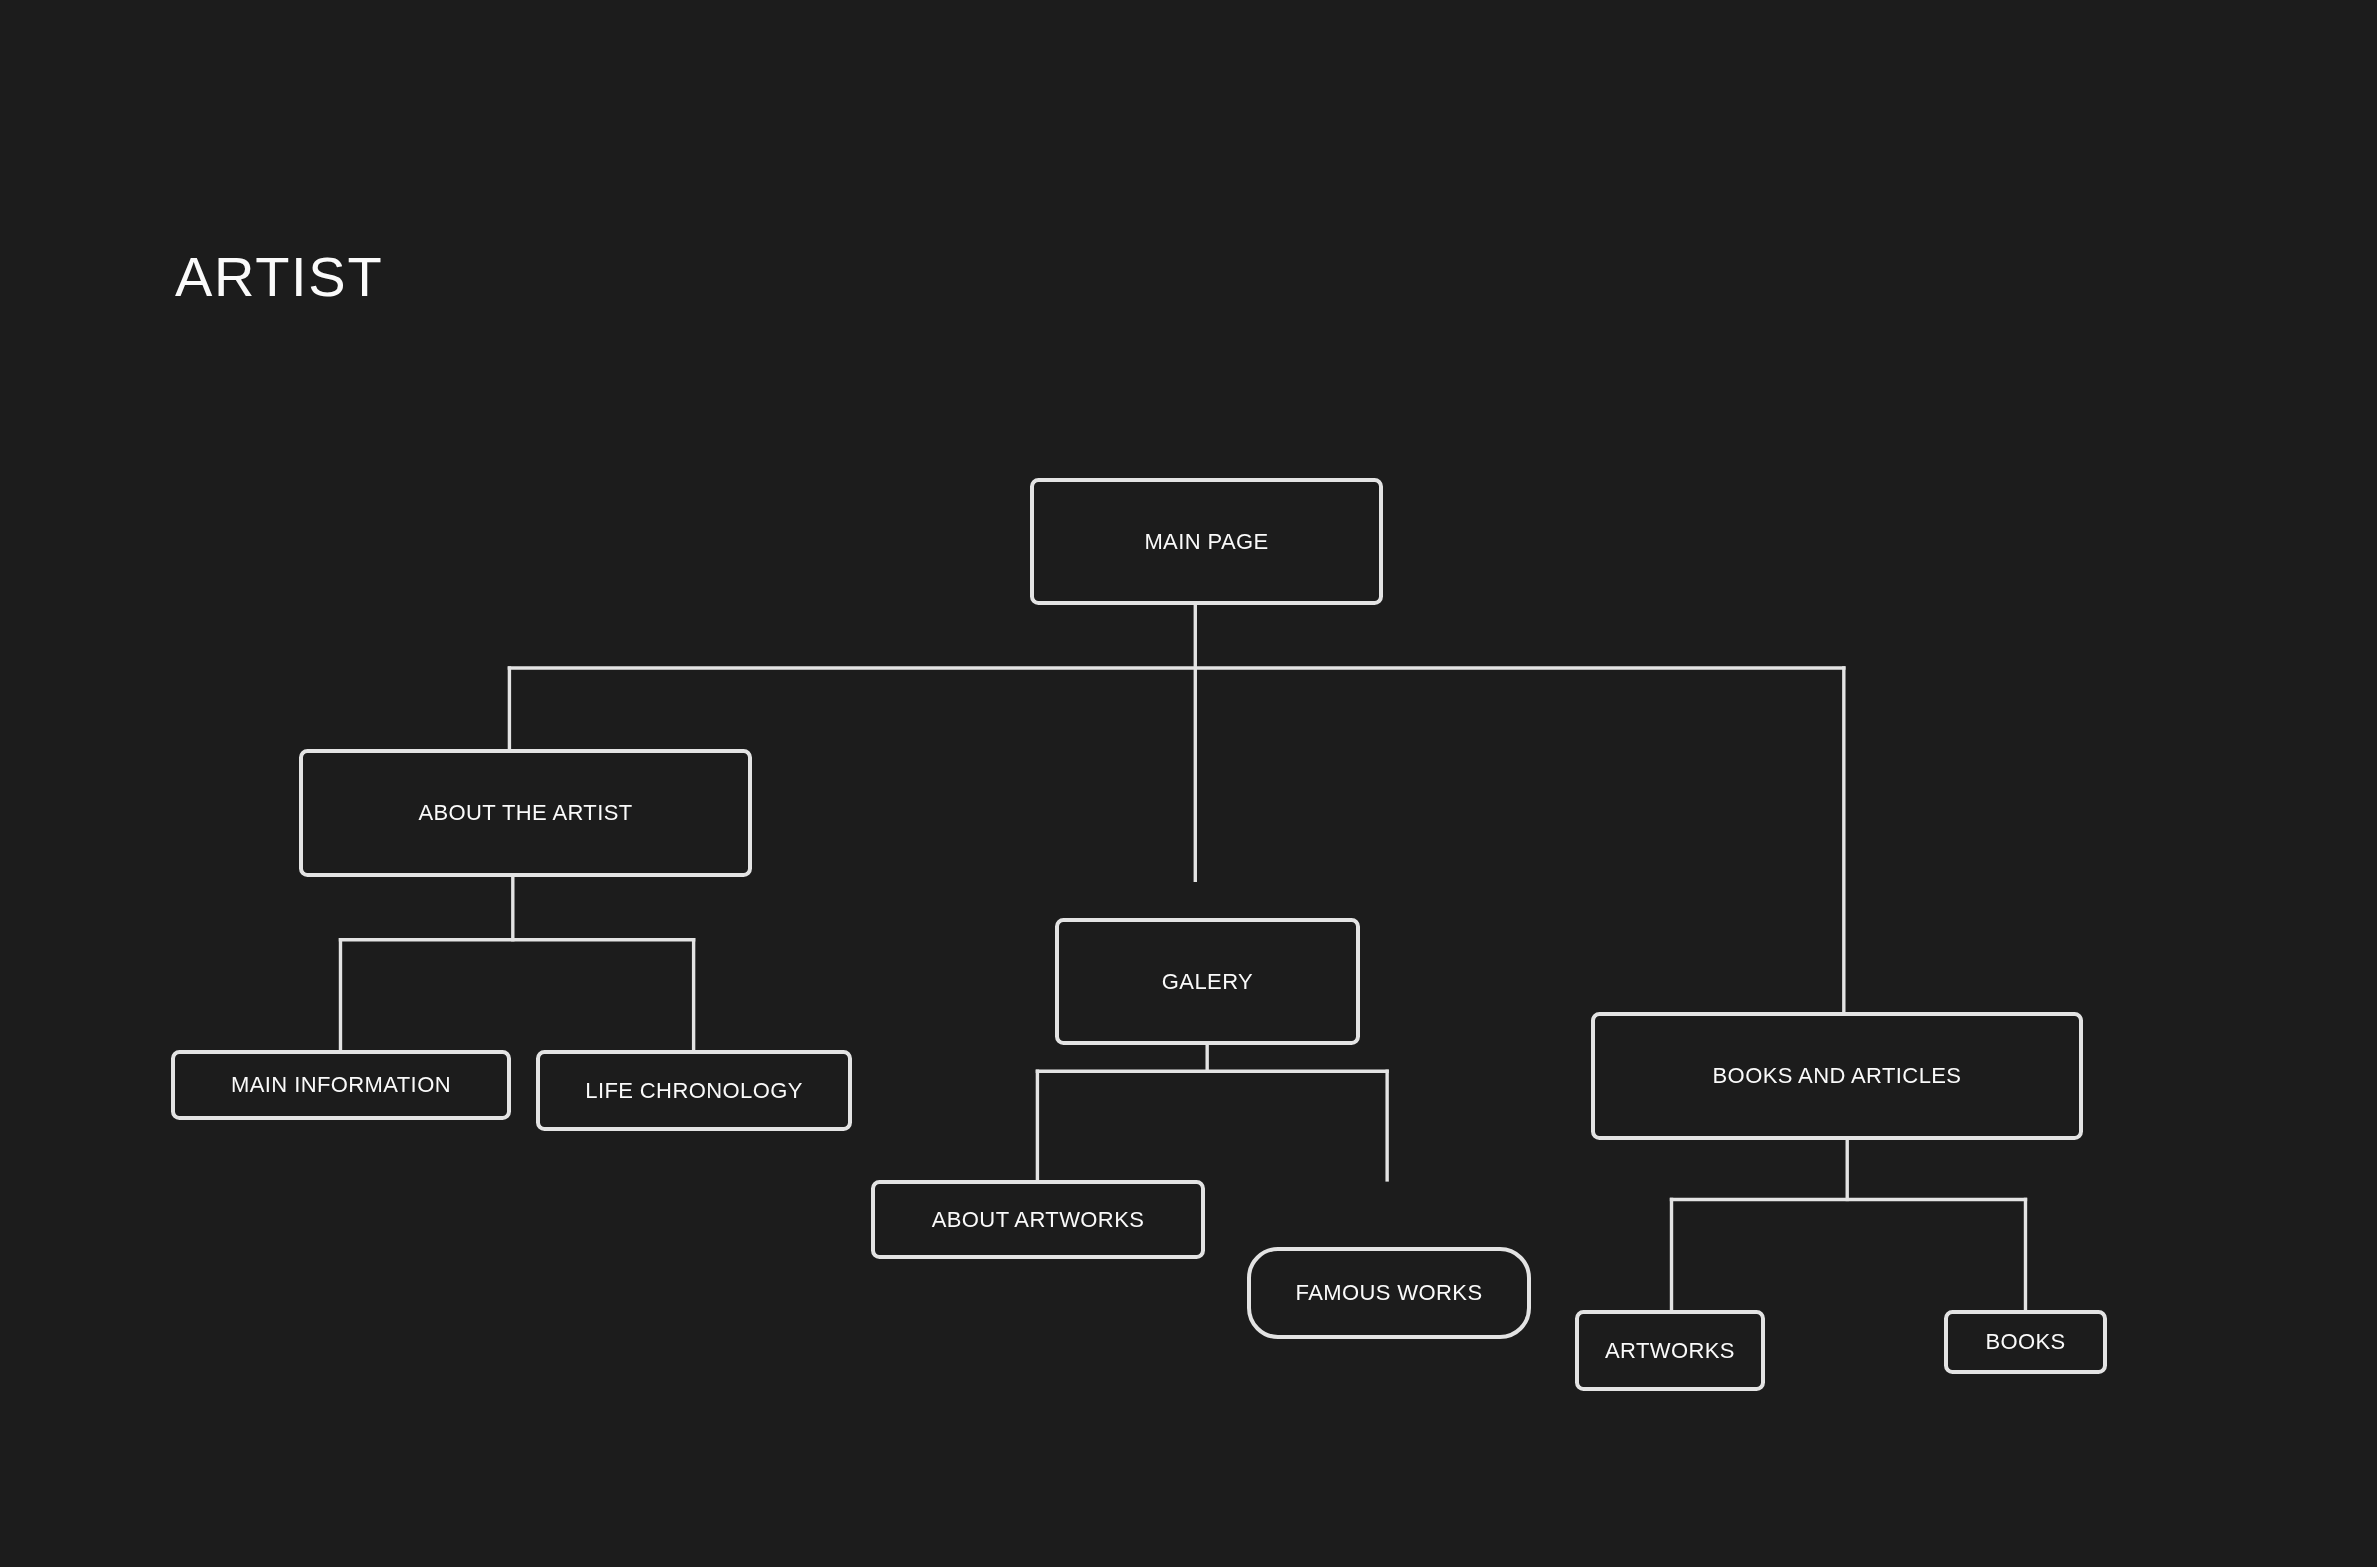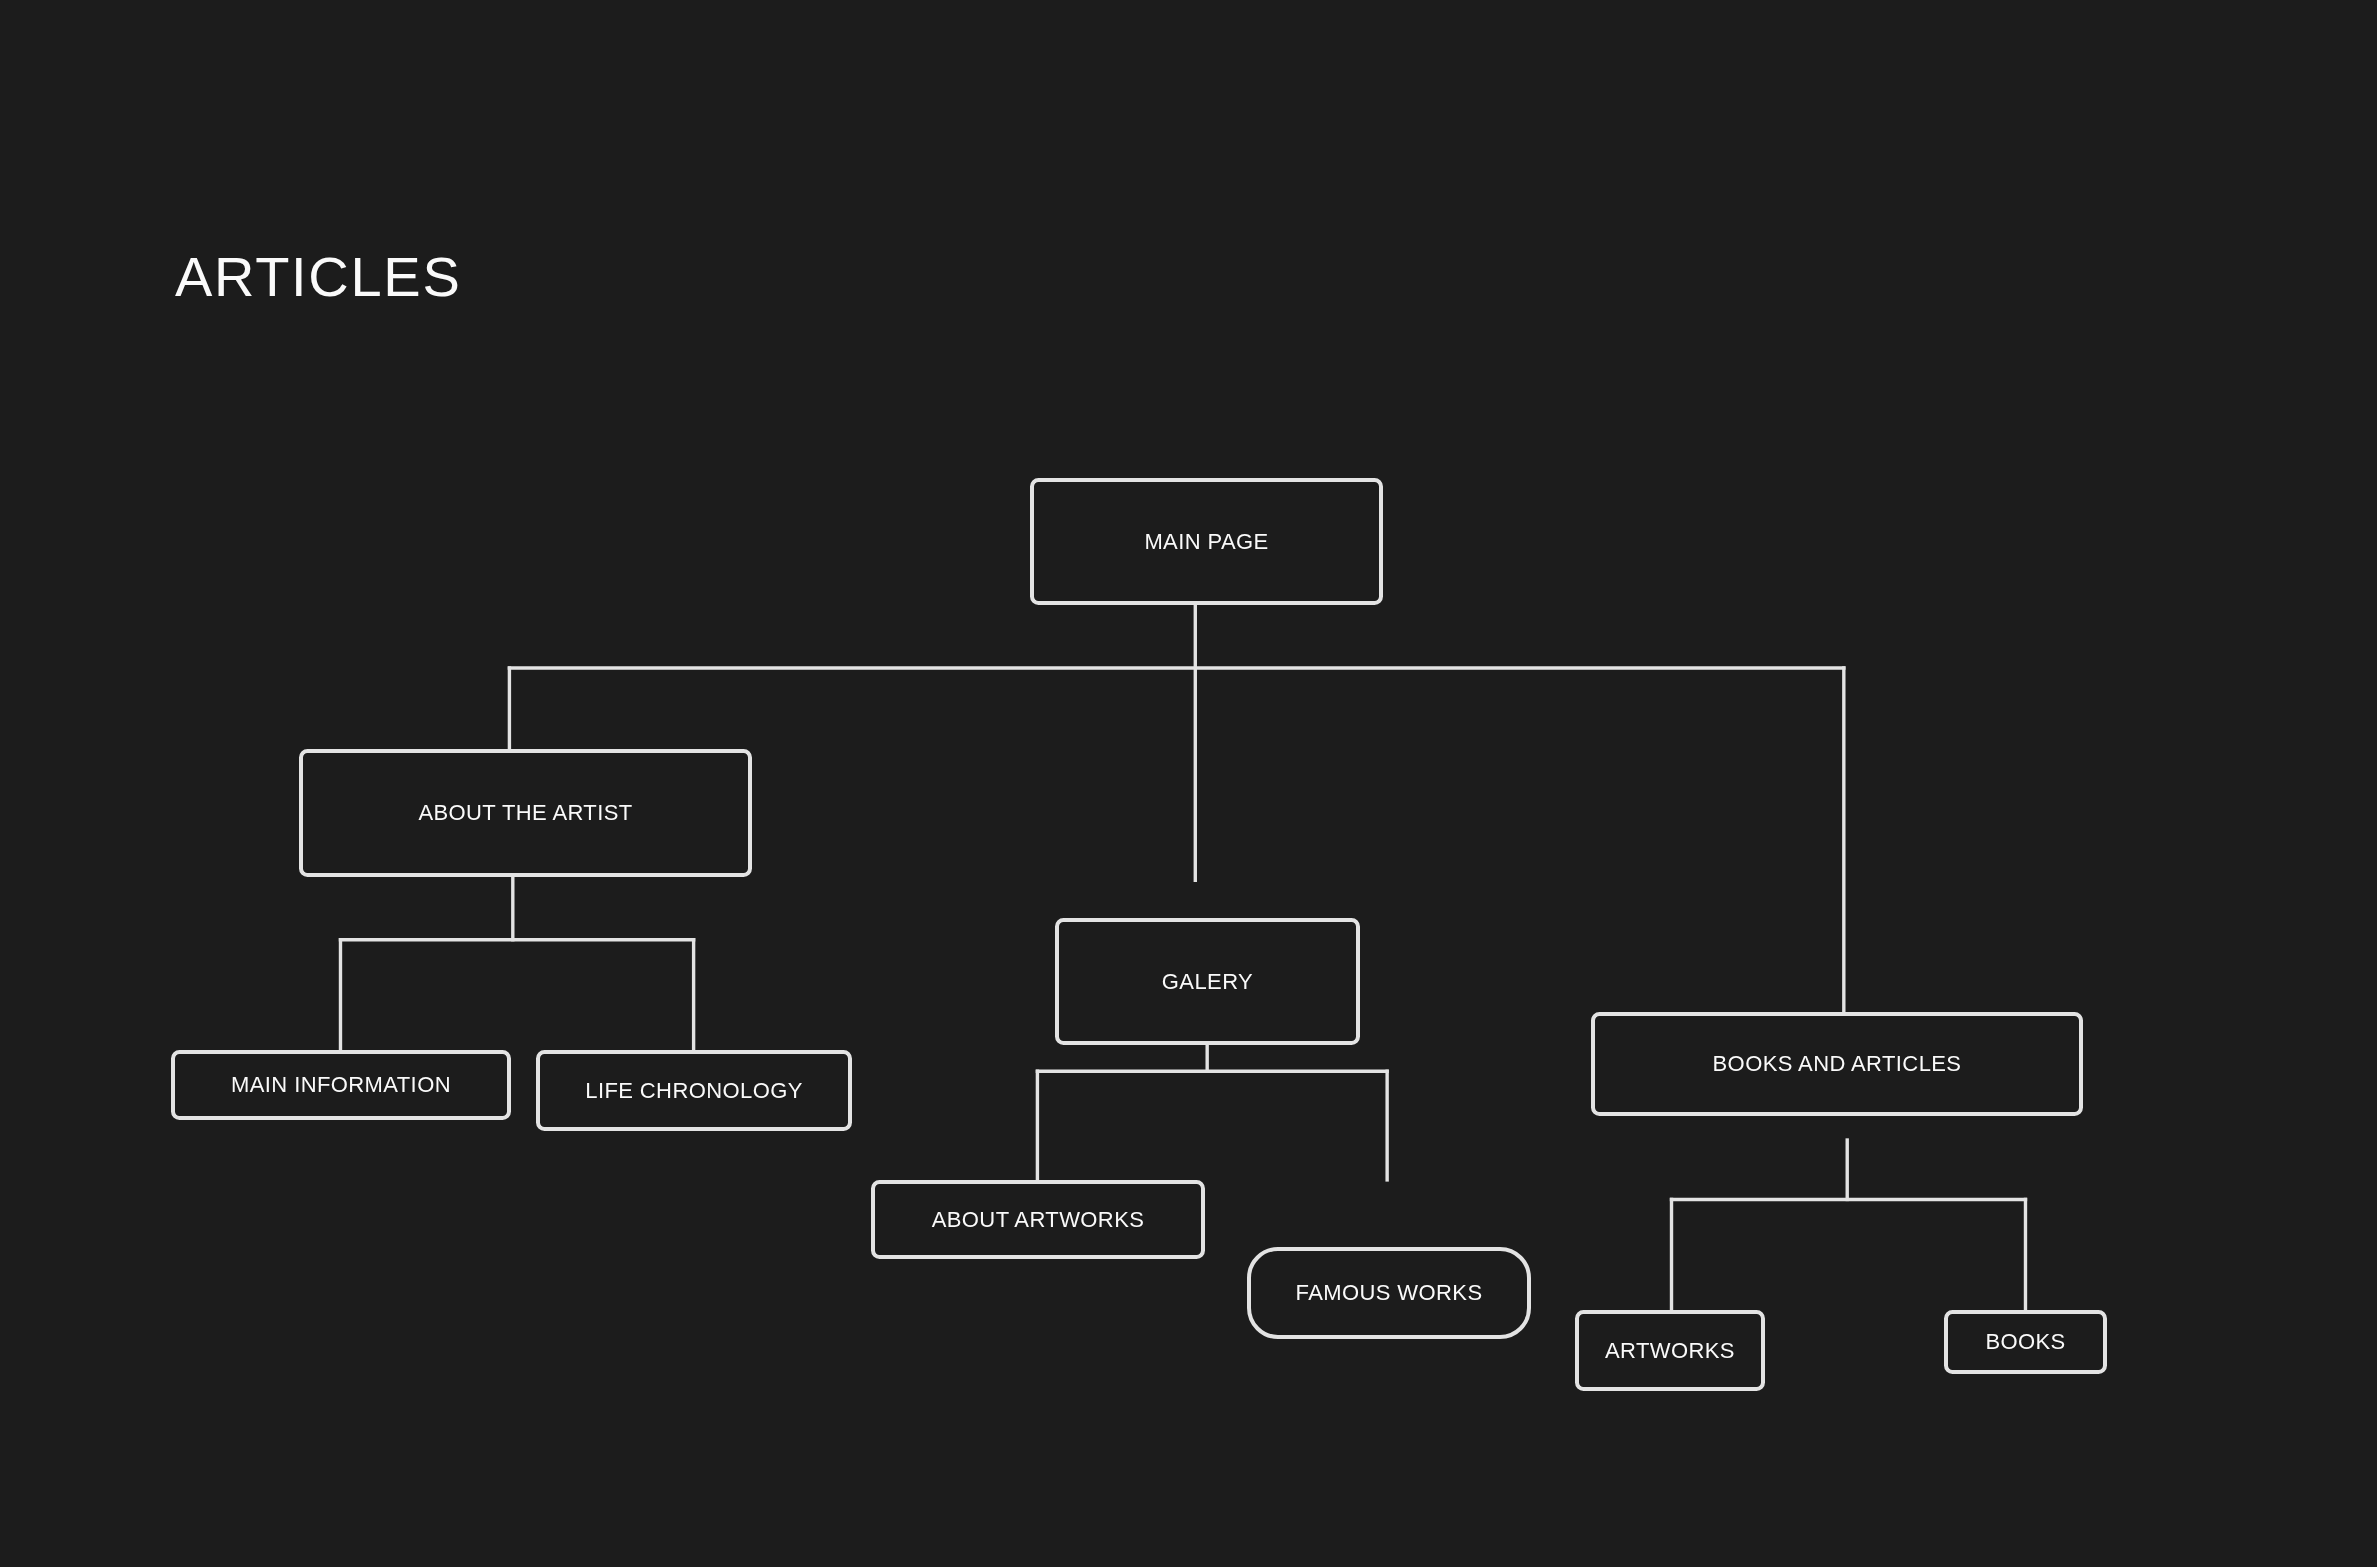--- a/index.html
+++ b/index.html
@@ -49,34 +49,34 @@
     text-align:center;
     font-size:22px;
     letter-spacing:0.4px;
     white-space:nowrap;
     line-height:1;
   }
   
   .n-main-page        {left:1030px;top:478px; width:353px;height:127px;}
   .n-about-the-artist {left:299px; top:749px; width:453px;height:128px;}
   .n-galery           {left:1055px;top:881px;width:305px;height:127px;margin-top:37px;}
-  .n-books-articles   {left:1591px;top:1012px;width:492px;height:104px;}
+  .n-books-articles   {left:1591px;top:1012px;width:492px;height:128px;}
   .n-main-information {left:171px; top:1050px;width:340px;height:70px;}
   .n-life-chronology  {left:536px; top:1050px;width:316px;height:81px;}
   .n-famous-artworks  {left:871px;top:1180px;width:334px;height:79px;}
   .n-famous-works     {left:1247px;top:1247px;width:284px;height:92px;border-radius:31px;}
   .n-articles         {left:1575px;top:1310px;width:190px;height:81px;}
   .n-books            {left:1944px;top:1310px;width:163px;height:64px;}
 </style>
 </head>
 <body>
 
 <div class="canvas">
 
-  <div class="page-title">ARTICLES</div>
+  <div class="page-title">ARTIST</div>
 
   <svg class="connectors" viewBox="0 0 2800 1846" xmlns="http://www.w3.org/2000/svg" aria-hidden="true">
 
     <line x1="1408" y1="713" x2="1408" y2="1037"></line>
 
     <line x1="600" y1="787" x2="2172" y2="787"></line>
     <line x1="600" y1="787" x2="600" y2="882"></line>
     <line x1="2172" y1="787" x2="2172" y2="1192"></line>
 
     <line x1="604" y1="1033" x2="604" y2="1107"></line>

